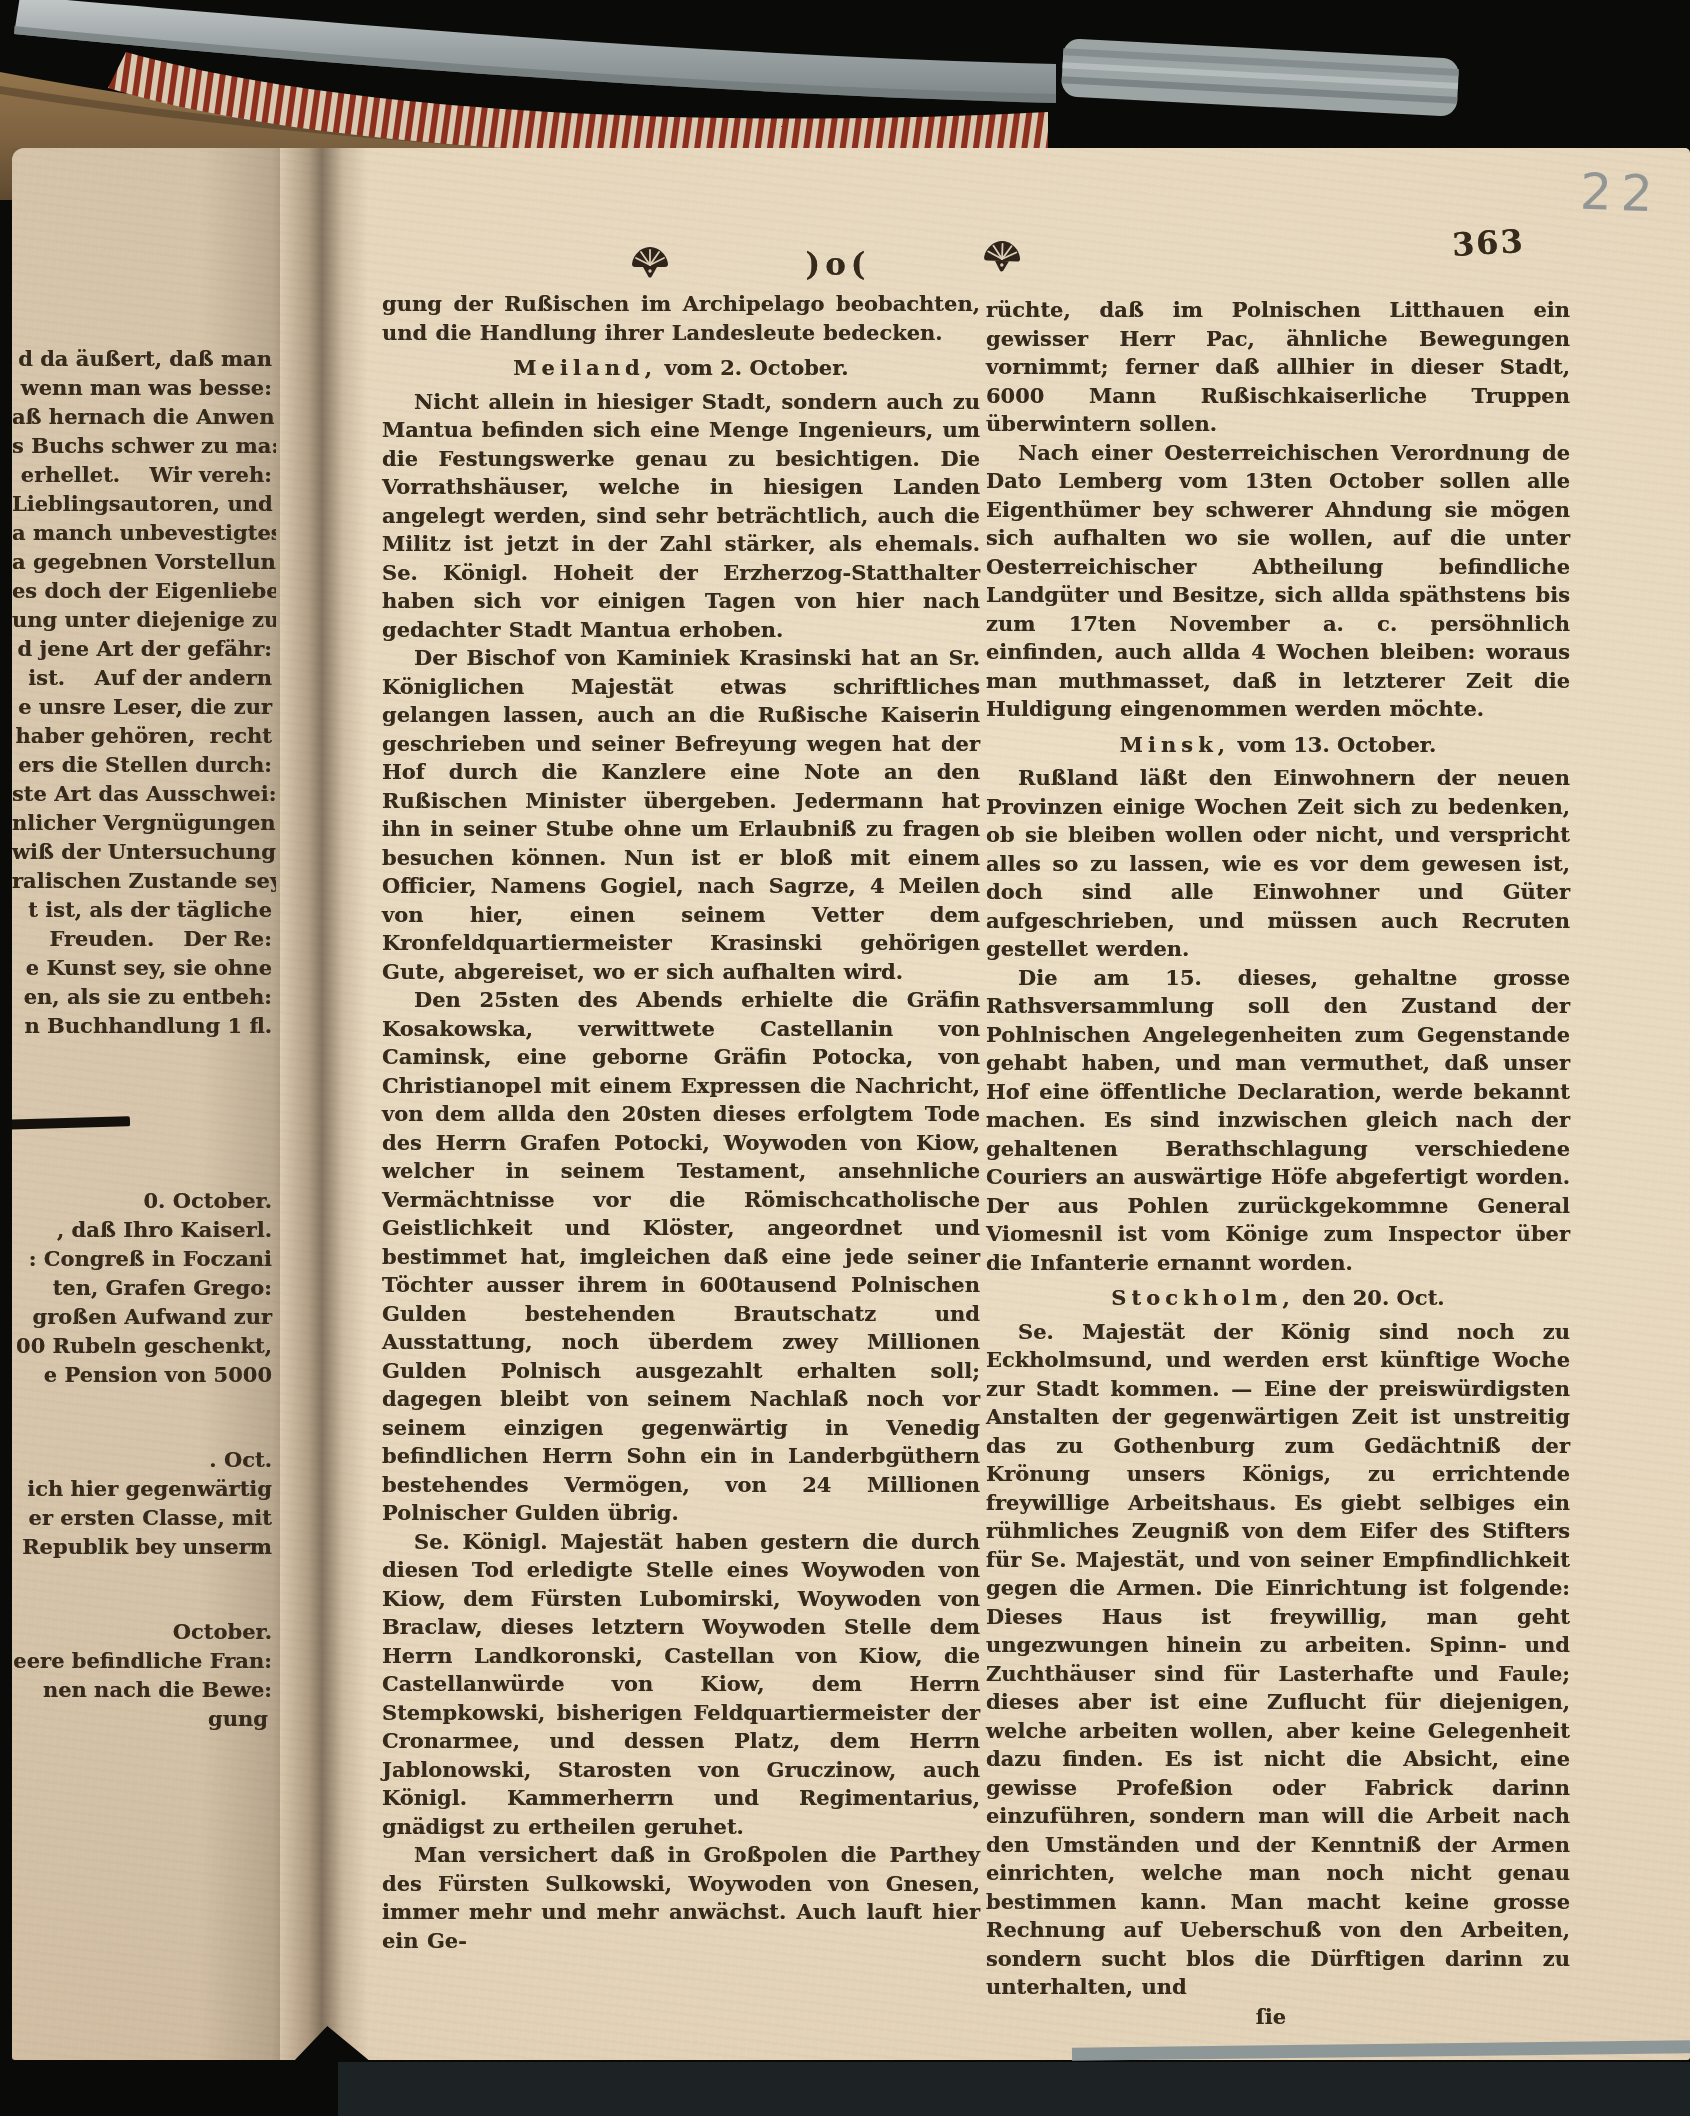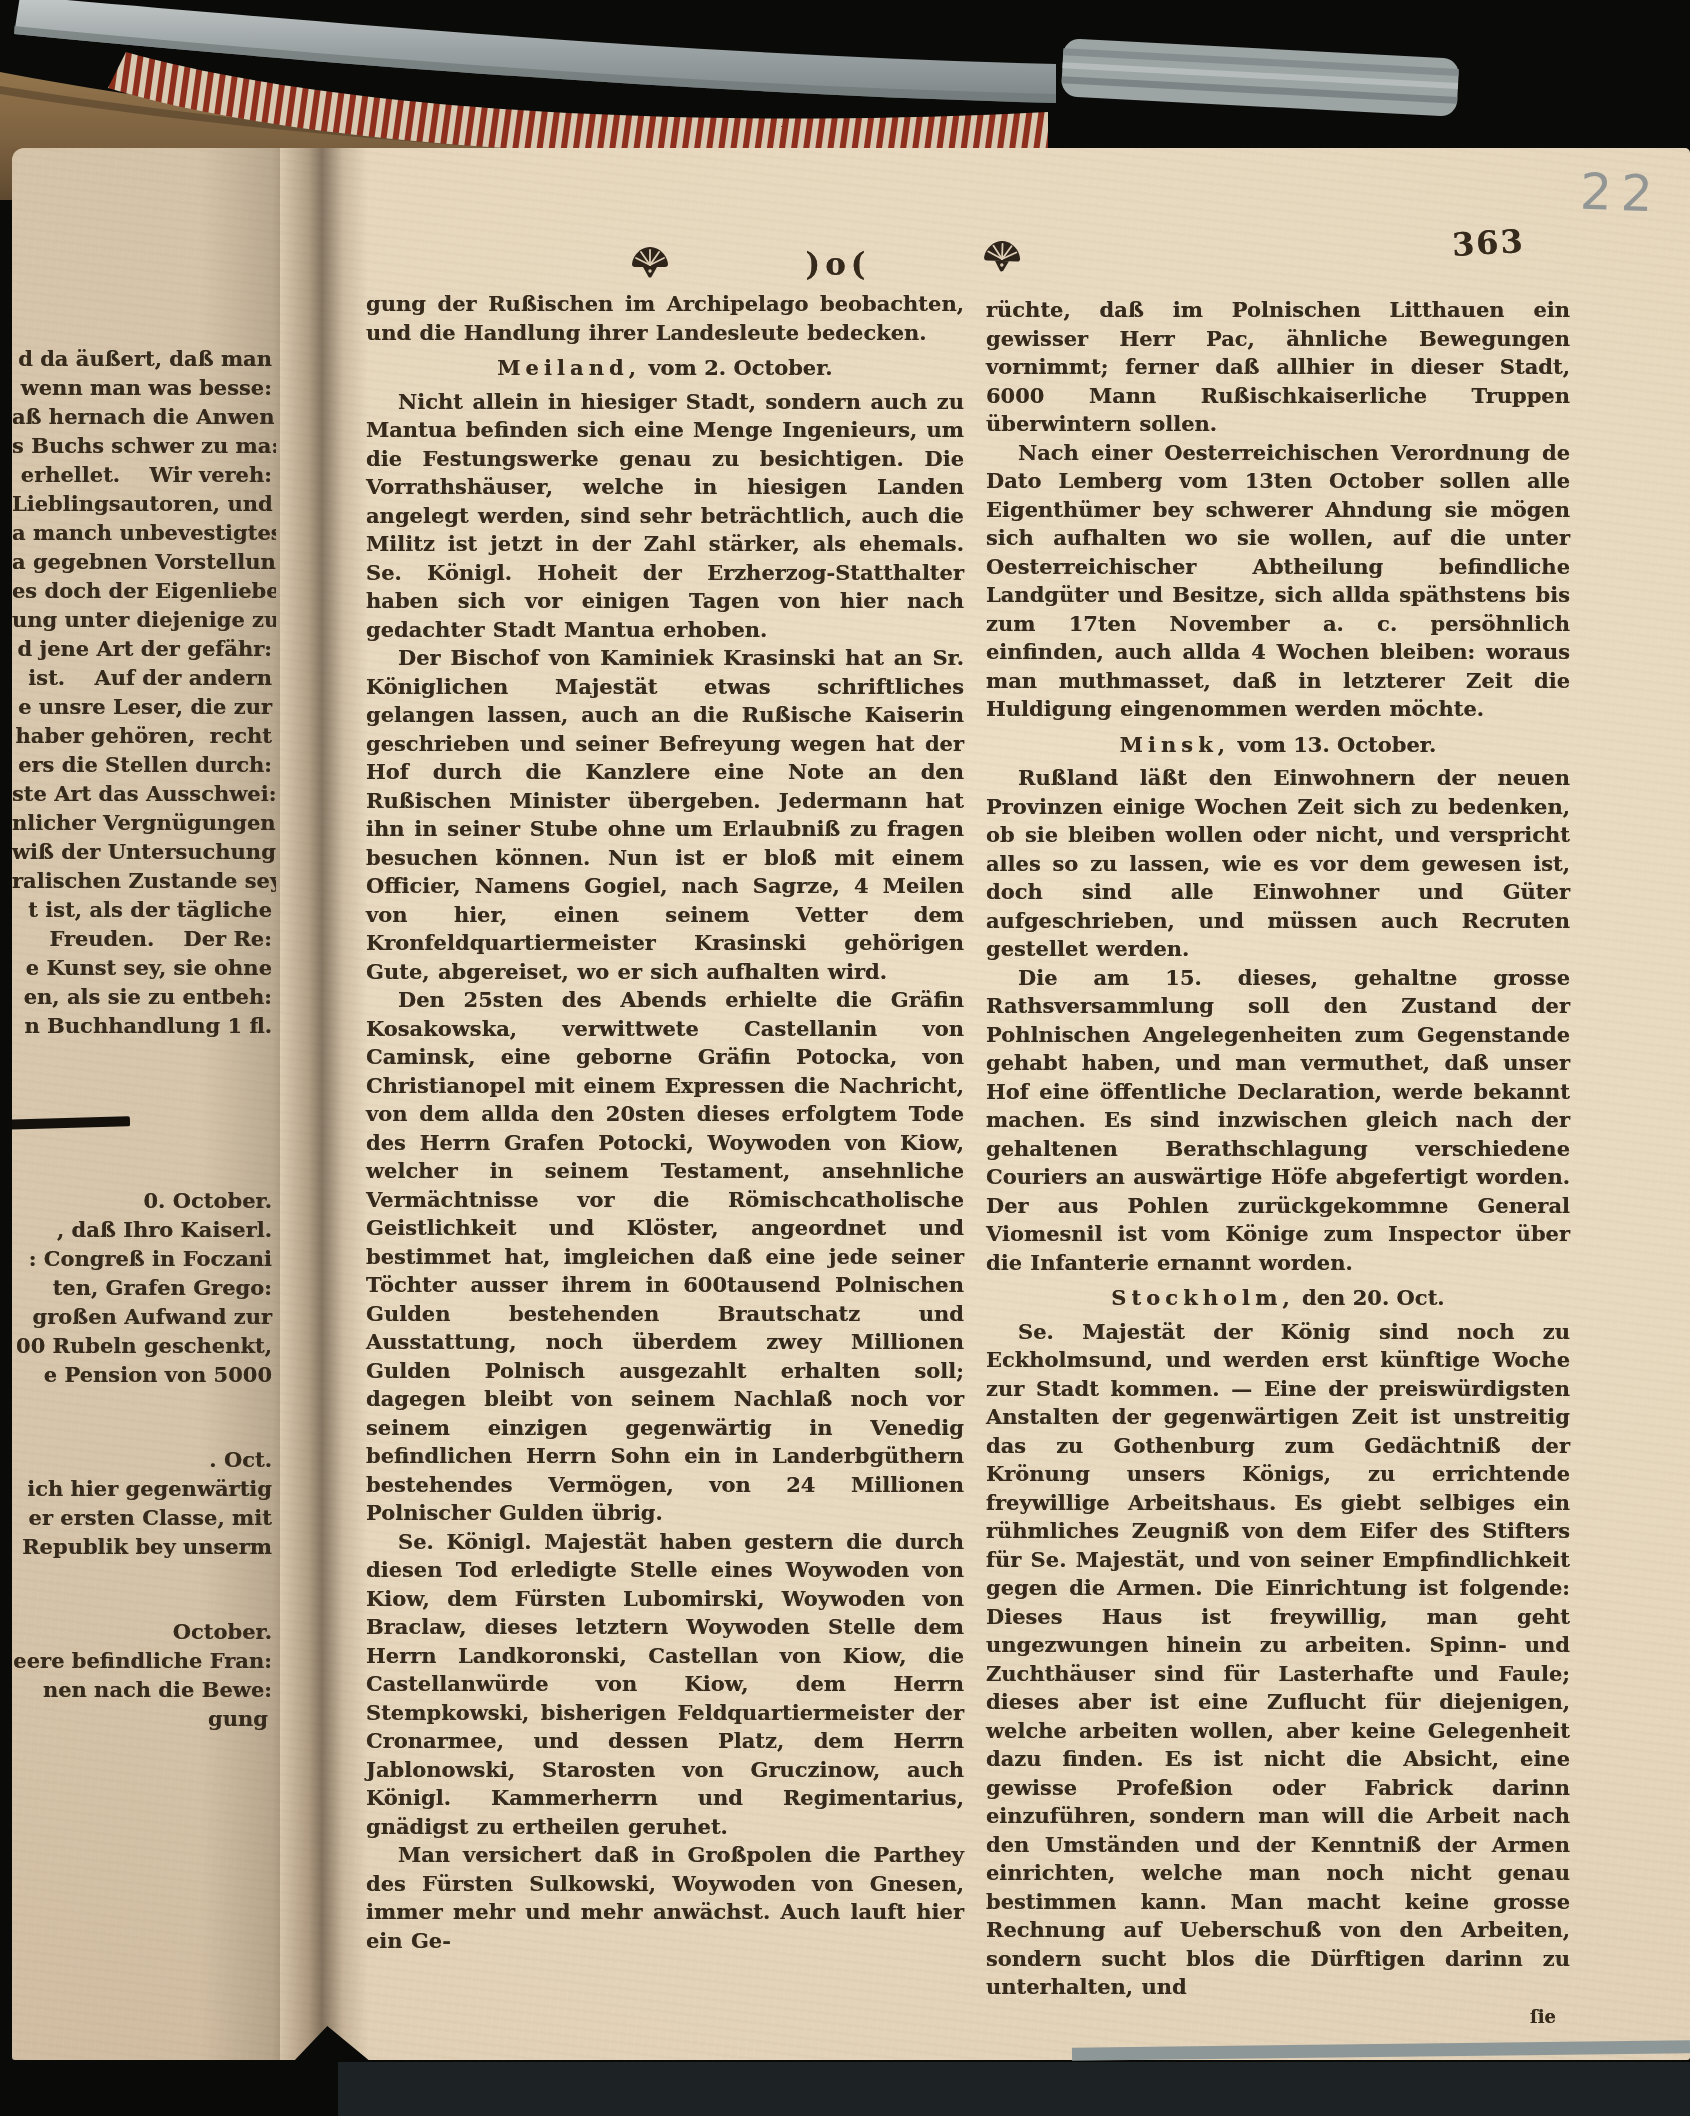--- a/index.html
+++ b/index.html
@@ -66,34 +66,34 @@
     font-size:21px;line-height:29px;font-weight:700;text-align:right;
     white-space:pre;padding-right:4px;
   }
   .frag-group + .frag-group{margin-top:56px;}
   .frag-rule{
     height:10px;background:#14110d;width:122px;margin:78px 0 58px -4px;
     transform:rotate(-1.6deg);border-radius:2px;
   }
   .frag-catchword{text-align:right;padding-right:8px;}
   .col{position:absolute;}
-  .col-left{left:366px;top:290px;width:598px;}
+  .col-left{left:382px;top:290px;width:598px;}
   .col-right{left:986px;top:296px;width:584px;}
   .para{
     margin:0;font-size:21px;line-height:28.5px;font-weight:700;
     text-align:justify;text-indent:32px;word-spacing:1px;
   }
   .para.flush{text-indent:0;}
   .dateline{
     text-align:center;font-size:21px;line-height:28.5px;font-weight:700;
     margin:7px 0 5px;
   }
   .dateline .place{letter-spacing:0.24em;}
   .catchword-right{
-    font-size:18px;line-height:28.5px;font-weight:700;text-align:right;
+    font-size:21px;line-height:28.5px;font-weight:700;text-align:center;
     padding-right:14px;margin-top:1px;
   }
 </style>
 </head>
 <body>
 
 <svg class="top-deco" width="1520" height="200" viewBox="0 0 1520 200">
   <defs>
     <pattern id="endband" width="12" height="26" patternUnits="userSpaceOnUse" patternTransform="rotate(8)">
       <rect width="12" height="26" fill="#d7c9b2"></rect>

